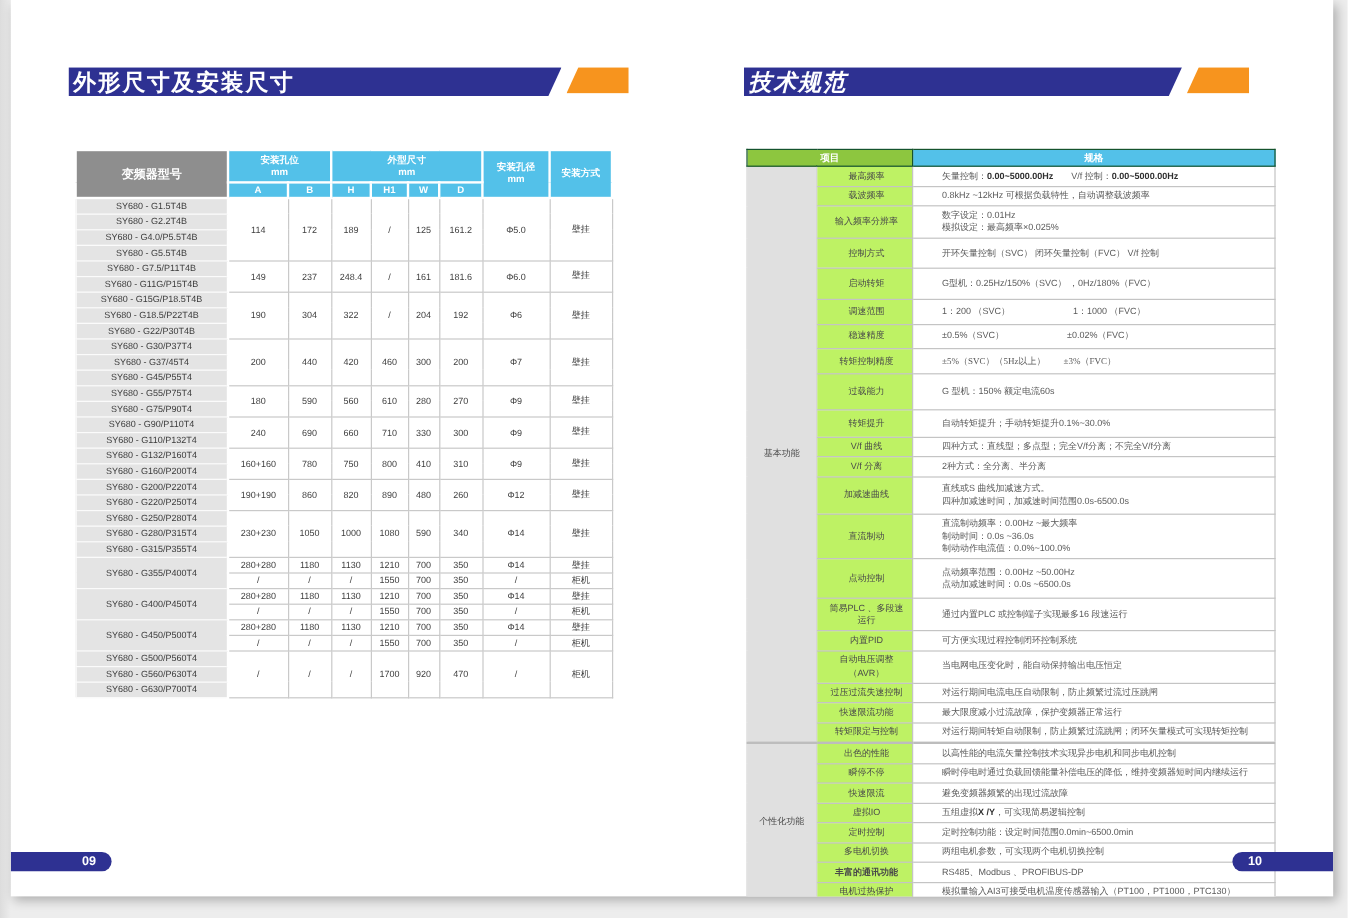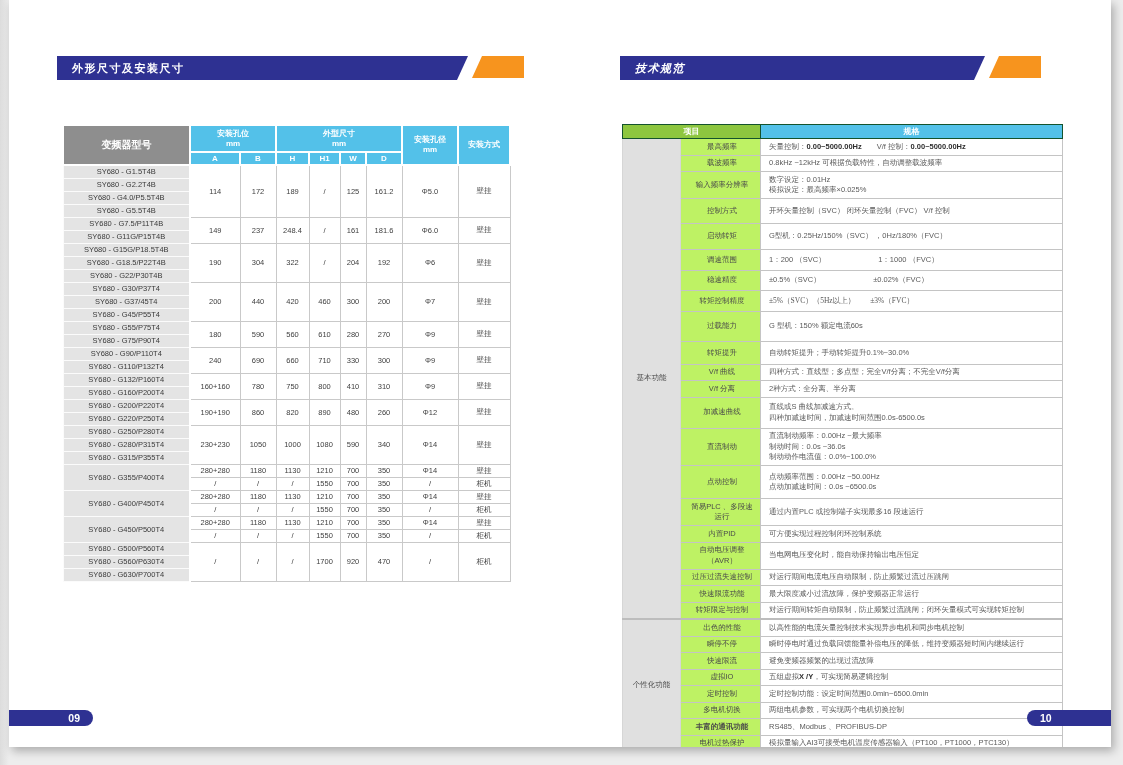--- a/index.html
+++ b/index.html
@@ -8,21 +8,21 @@
   }
   *{box-sizing:border-box;}
   html,body{margin:0;padding:0;}
   body{width:1123px;height:765px;position:relative;background:linear-gradient(90deg,#dcdcdc 0,#ededed 9px,#ededed 100%);font-family:"Liberation Sans","DejaVu Sans",sans-serif;color:var(--txt);}
   .page{position:absolute;left:9px;top:0;width:1102px;height:747px;background:#fff;box-shadow:3px 4px 9px rgba(0,0,0,.28);overflow:hidden;}
 
   
   .sec-title{position:absolute;height:26px;}
   .sec-title .bar{position:absolute;left:0;top:1px;bottom:1px;right:56px;background:var(--blue);
     clip-path:polygon(0 0,100% 0,calc(100% - 11px) 100%,0 100%);
-    display:flex;align-items:center;padding-left:15px;color:#fff;font-weight:bold;font-size:11px;letter-spacing:1.5px;}
+    display:flex;align-items:flex-start;padding-left:4px;color:#fff;font-weight:bold;font-size:19px;letter-spacing:1.5px;}
   .sec-title .flag{position:absolute;right:0;top:1px;bottom:3px;width:52px;background:var(--orange);
     clip-path:polygon(10px 0,100% 0,100% 100%,0 100%);}
 
   
   .pill{position:absolute;top:710px;width:84px;height:16px;background:var(--blue);color:#fff;font-size:10.5px;font-weight:bold;display:flex;align-items:center;}
   .pill.pl{left:0;border-radius:0 9px 9px 0;justify-content:flex-end;padding-right:13px;}
   .pill.pr{right:0;border-radius:9px 0 0 9px;justify-content:flex-start;padding-left:13px;align-items:center;}
 
   
   .dim-table{position:absolute;left:53px;top:124px;width:447px;border-collapse:collapse;font-size:7.5px;table-layout:fixed;}
@@ -34,21 +34,21 @@
   .dim-table td.model{background:#e4e4e4;border:1px solid #fbfbfb;border-right:2px solid #fff;color:#3a3a3a;}
 
   
   .spec-table{position:absolute;left:613px;top:124px;width:440px;border-collapse:collapse;font-size:7.5px;table-layout:fixed;}
   .spec-table th{height:14px;color:#fff;font-size:8px;font-weight:bold;border:1px solid #14532d;}
   .spec-table th.g{background:var(--green);}
   .spec-table th.c{background:var(--cyan);}
   .spec-table td{border:1px solid #c4c4c4;padding:2.5px 6px;line-height:1.4;}
   .spec-table td.cat{background:#e0e0e0;text-align:center;border:1px solid #d6d6d6;color:#4a4a4a;}
   .spec-table td.item{background:#bef264;text-align:center;padding-left:9px;color:#4a4a4a;}
-  .spec-table td.spec{background:#fff;text-align:left;padding-left:8px;color:#5a5a5a;}
+  .spec-table td.spec{background:#fff;text-align:left;padding-left:24px;color:#5a5a5a;}
   .spec-table .b{font-weight:bold;color:#2f2f2f;}
   .spec-table tr.sec-start td{border-top:2px solid #bdbdbd;}
 </style>
 </head>
 <body>
 
 <div class="page">
 
   <div class="sec-title" style="left:48px;top:55px;width:467px;">
     <div class="bar">

